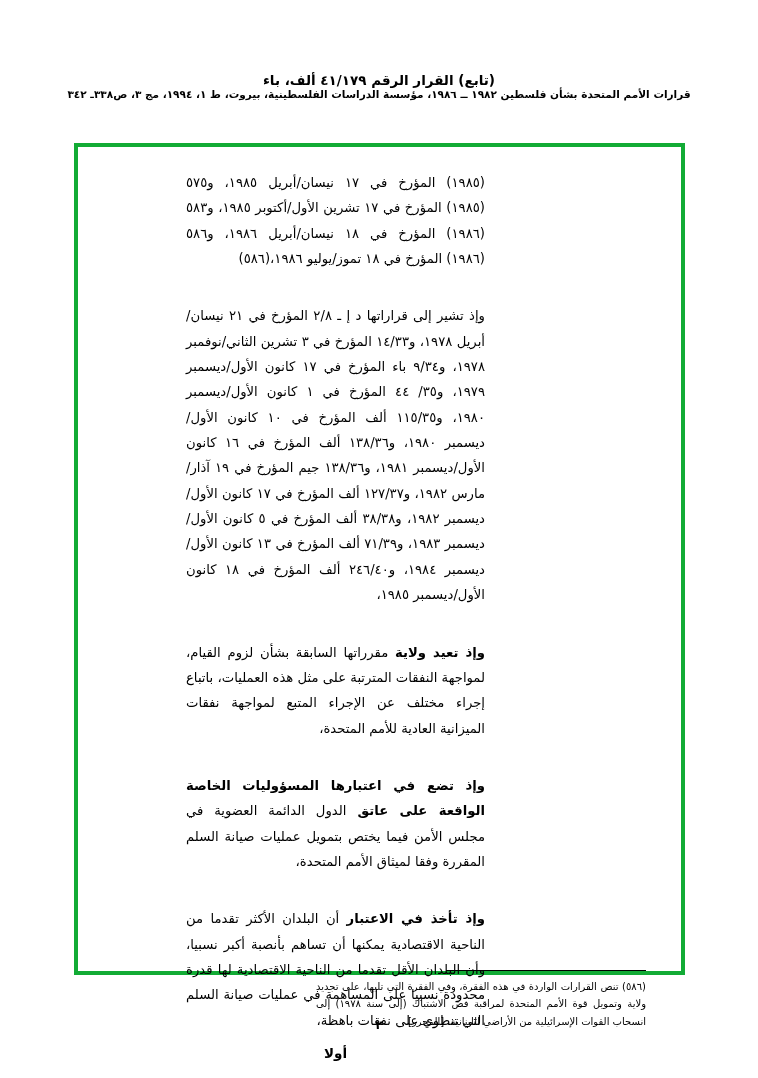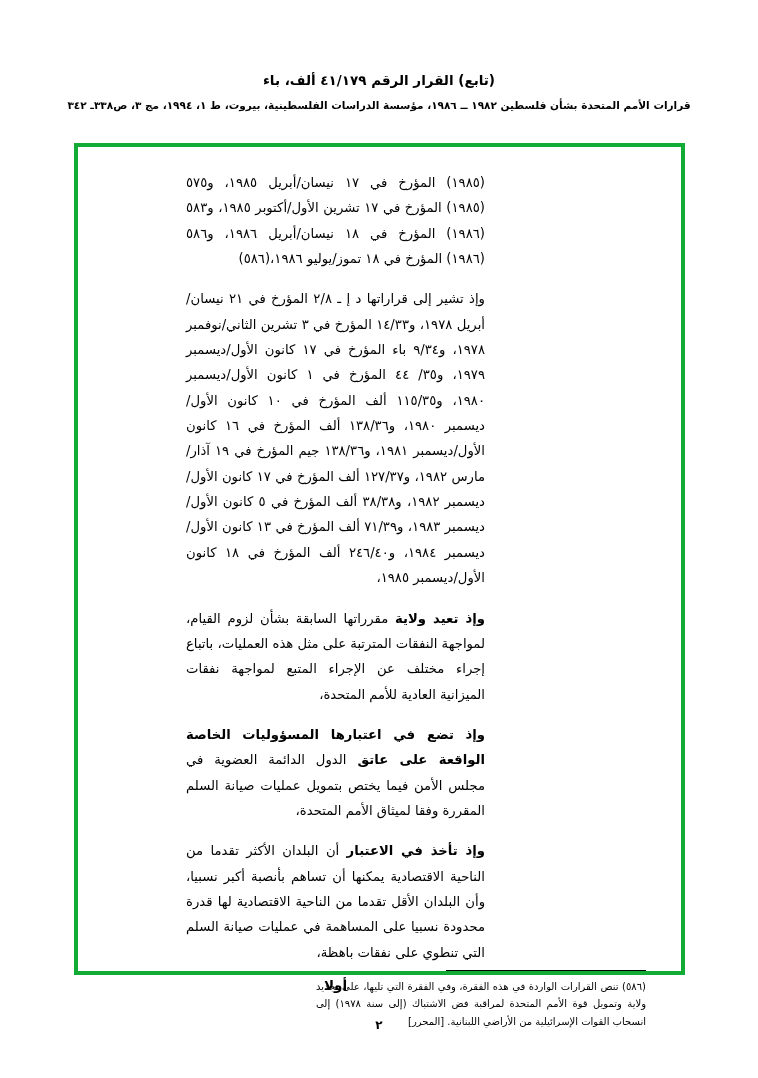--- a/index.html
+++ b/index.html
@@ -28,21 +28,20 @@
   }
   .doc-title {
     font-size: 13.5px;
     font-weight: bold;
     letter-spacing: 0.2px;
     direction: rtl;
   }
   .doc-source {
     font-size: 10.5px;
     font-weight: bold;
-    margin-top: 11px;
     direction: rtl;
   }
   .frame {
     position: absolute;
     top: 143px;
     left: 74px;
     width: 611px;
     height: 832px;
     border: 4px solid #12ab35;
     box-sizing: border-box;
@@ -60,21 +59,21 @@
     text-align: right;
   }
   p {
     margin: 0;
     font-size: 13.2px;
     line-height: 1.92;
     text-align: justify;
     text-align-last: right;
   }
   .para-gap {
-    margin-top: 15px;
+    margin-top: 32px;
   }
   .bold {
     font-weight: bold;
   }
   .center-head {
     text-align: center;
     text-align-last: center;
     font-weight: bold;
     font-size: 13.5px;
     margin-top: 8px;

